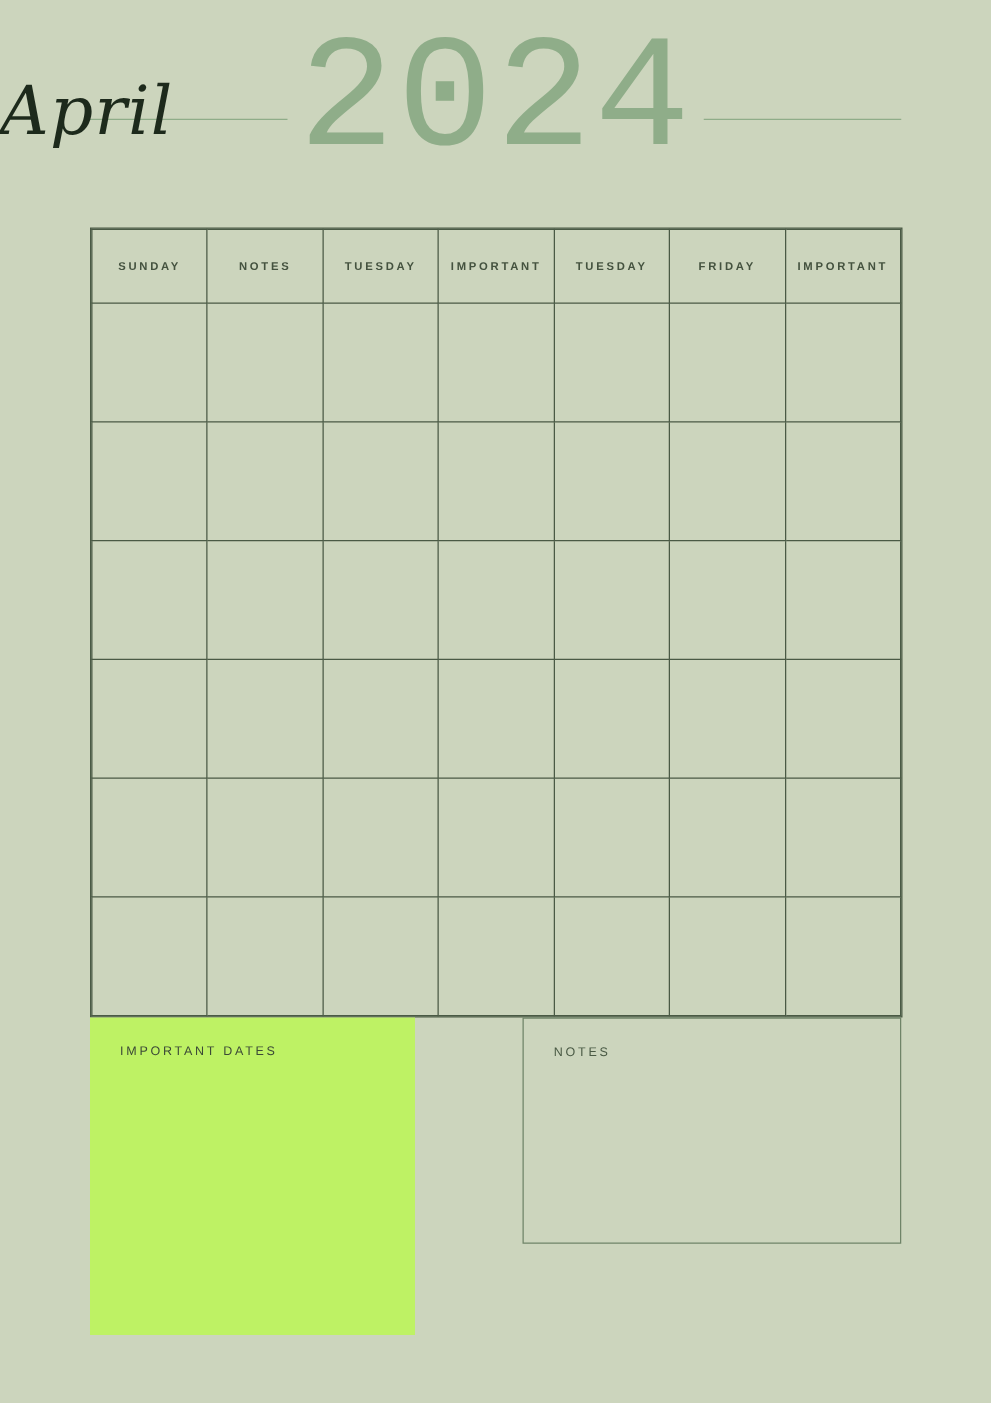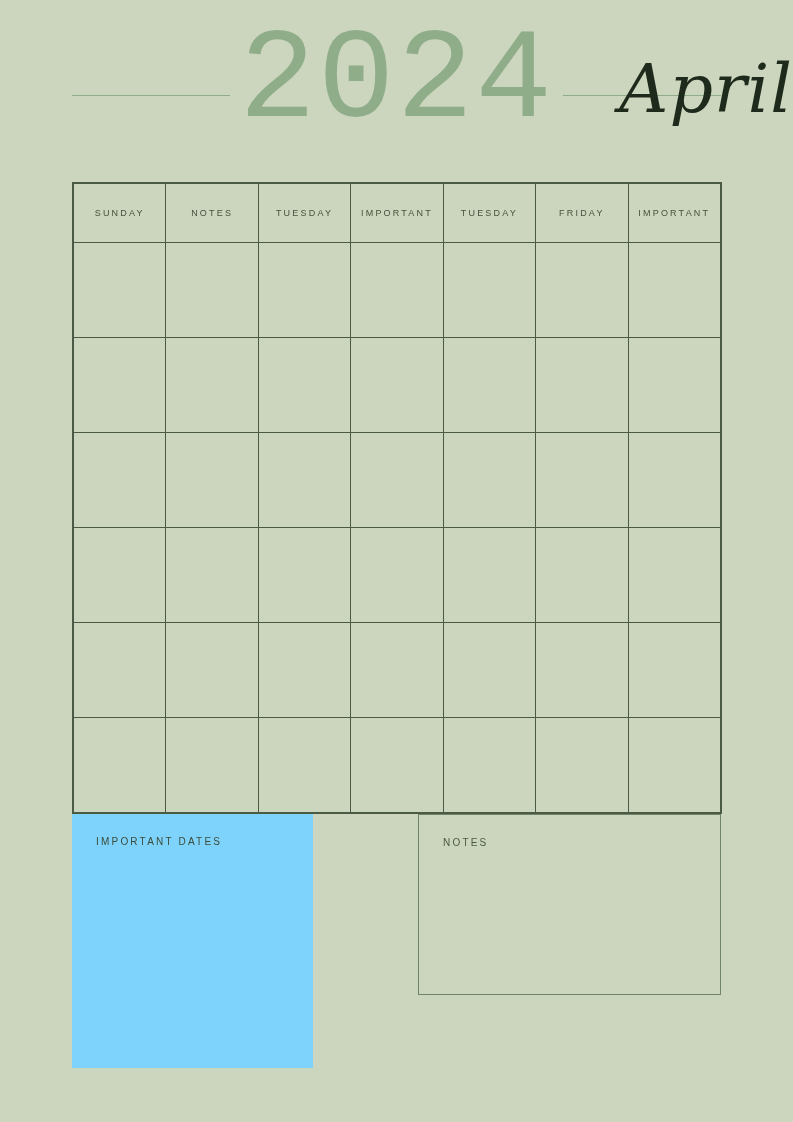--- a/index.html
+++ b/index.html
@@ -33,24 +33,24 @@
     letter-spacing: 2px;
     color: #8fad89;
     font-weight: 400;
     user-select: none;
   }
   .month {
     position: absolute;
     left: 0;
     right: 0;
     top: 62px;
-    text-align: right;
+    text-align: left;
     font-family: "DejaVu Serif", serif;
     font-style: italic;
-    font-size: 68px;
+    font-size: 54px;
     line-height: 54px;
     color: #1d2a1c;
     letter-spacing: 1px;
   }
   .rule {
     position: absolute;
     top: 95px;
     height: 1px;
     background: #8fad89;
   }
@@ -68,21 +68,21 @@
     box-sizing: border-box;
   }
   table.cal {
     width: 100%;
     border-collapse: collapse;
     table-layout: fixed;
   }
   table.cal th {
     height: 56px;
     border: 1px solid #4a5a45;
-    font-weight: 400;
+    font-weight: 700;
     font-size: 9px;
     letter-spacing: 2.2px;
     color: #44523f;
     text-align: center;
     vertical-align: middle;
     font-family: "Liberation Sans", sans-serif;
   }
   table.cal td {
     height: 86px;
     border: 1px solid #4a5a45;
@@ -90,23 +90,23 @@
     padding: 4px 6px;
     font-size: 11px;
     color: #2c3a28;
   }
 
   
   .important {
     position: absolute;
     left: 72px;
     top: 814px;
-    width: 241px;
+    width: 260px;
     height: 254px;
-    background: #7dd3fc;
+    background: #bef264;
     box-sizing: border-box;
     padding: 22px 24px;
   }
   .important .box-title {
     font-size: 10px;
     letter-spacing: 2.2px;
     color: #3c4a37;
   }
   .notes {
     position: absolute;

